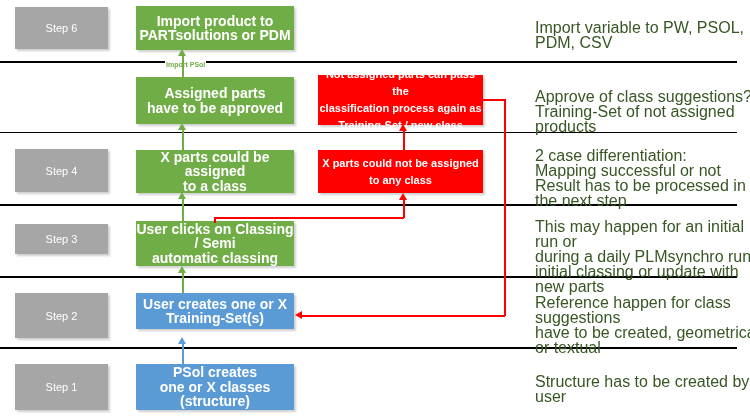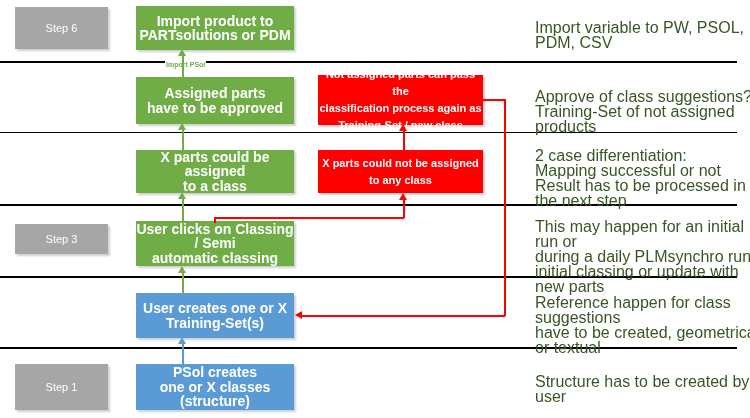--- a/index.html
+++ b/index.html
@@ -113,32 +113,34 @@
 
 <div class="canvas">
 
   <div class="sep" style="top:61px"></div>
   <div class="sep" style="top:131.5px"></div>
   <div class="sep" style="top:204px"></div>
   <div class="sep" style="top:276px"></div>
   <div class="sep" style="top:347px"></div>
 
   <div class="stepbox" style="top:7px;height:42px">Step 6</div>
+  <div class="stepbox" style="top:149px;height:43px">Step 4</div>
   <div class="stepbox" style="top:224px;height:30px">Step 3</div>
+  <div class="stepbox" style="top:293px;height:45px">Step 2</div>
   <div class="stepbox" style="top:364px;height:46px">Step 1</div>
 
   <div class="flowbox green" style="top:6px;height:44px">Import product to
 PARTsolutions or PDM</div>
   <div class="flowbox green" style="top:77px;height:47px">Assigned parts
 have to be approved</div>
   <div class="flowbox green" style="top:150px;height:43px">X parts could be assigned
 to a class</div>
   <div class="flowbox green" style="top:221px;height:45px">User clicks on Classing / Semi
 automatic classing</div>
-  <div class="flowbox blue" style="top:293px;height:45px">User creates one or X
+  <div class="flowbox blue" style="top:293px;height:36px">User creates one or X
 Training-Set(s)</div>
   <div class="flowbox blue" style="top:364px;height:46px">PSol creates
 one or X classes (structure)</div>
 
   <div class="redbox" style="top:75px;height:50px">Not assigned parts can pass the
 classification process again as
 Training-Set / new class</div>
   <div class="redbox" style="top:150px;height:43px">X parts could not be assigned
 to any class</div>
 

